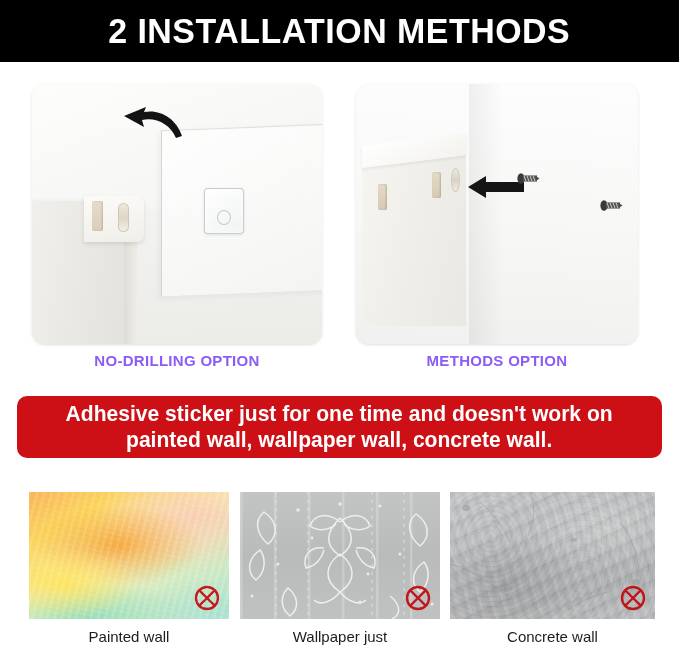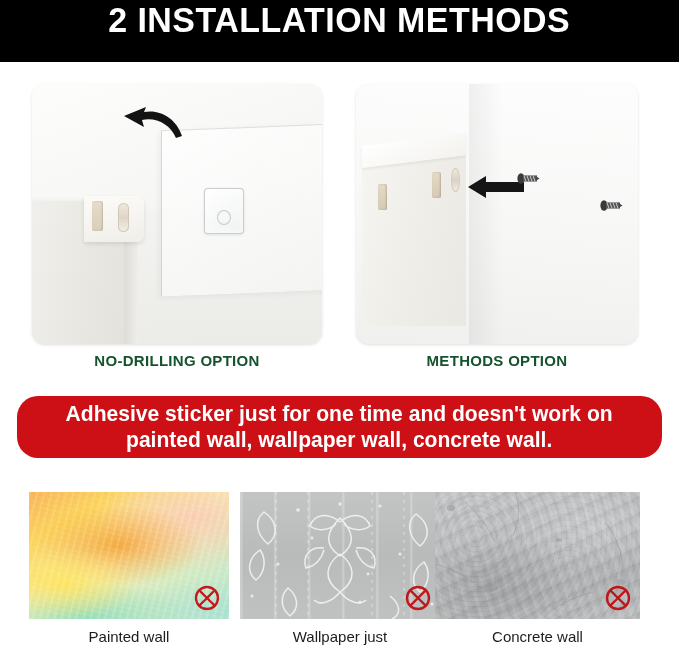--- a/index.html
+++ b/index.html
@@ -18,20 +18,21 @@
 
   
   .header-banner {
     position: absolute;
     left: 0;
     top: 0;
     width: 679px;
     height: 62px;
     background: #000000;
     display: flex;
+    align-items: center;
     justify-content: center;
   }
   .header-title {
     color: #ffffff;
     font-family: "Liberation Sans", sans-serif;
     font-weight: bold;
     font-size: 35px;
     letter-spacing: 0.5px;
     transform: scaleX(0.97);
     white-space: nowrap;
@@ -194,37 +195,37 @@
   .screw-a { left: 161px; top: 88px; }
   .screw-b { left: 244px; top: 115px; }
 
   
   .panel-caption {
     position: absolute;
     top: 352px;
     font-family: "Liberation Sans", sans-serif;
     font-weight: bold;
     font-size: 15px;
-    color: #14532d;
+    color: #8b5cf6;
     letter-spacing: 0.3px;
     text-align: center;
     white-space: nowrap;
   }
   .caption-left  { left: 32px;  width: 290px; }
   .caption-right { left: 356px; width: 282px; }
 
   
   .warning-banner {
     position: absolute;
     left: 17px;
     top: 396px;
     width: 645px;
     height: 62px;
     background: #CC1016;
-    border-radius: 21px;
+    border-radius: 10px;
     display: flex;
     align-items: center;
     justify-content: center;
     box-sizing: border-box;
     padding: 0 12px;
   }
   .warning-text {
     color: #ffffff;
     font-family: "Liberation Sans", sans-serif;
     font-weight: bold;
@@ -242,21 +243,21 @@
     width: 679px;
     height: 164px;
   }
   .wall-card {
     position: absolute;
     top: 0;
     width: 200px;
   }
   .wall-card.c0 { left: 29px; }
   .wall-card.c1 { left: 240px; }
-  .wall-card.c2 { left: 435px; width: 205px; }
+  .wall-card.c2 { left: 450px; width: 205px; }
 
   .wall-img {
     position: relative;
     width: 100%;
     height: 127px;
     overflow: hidden;
   }
 
   
   .tex-painted {

